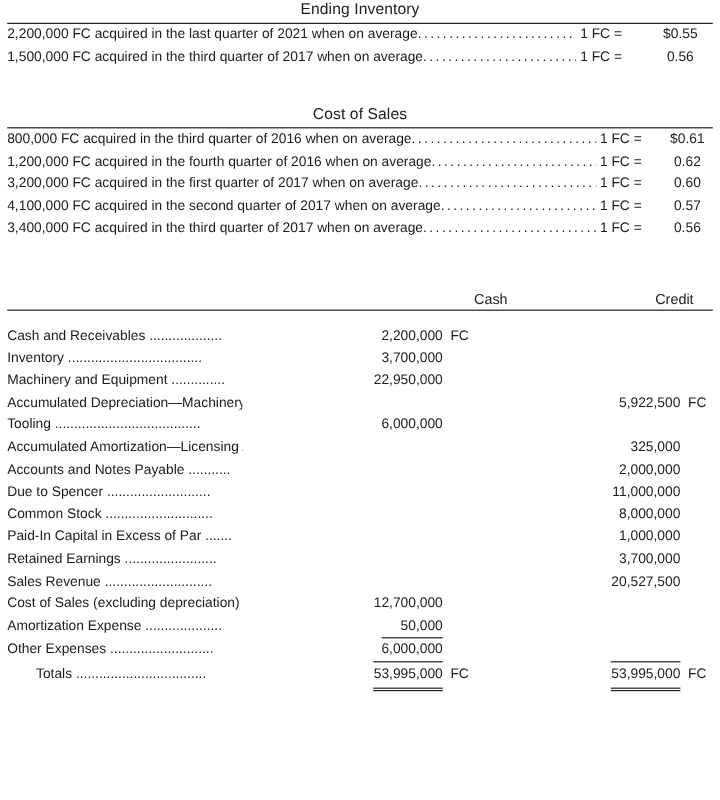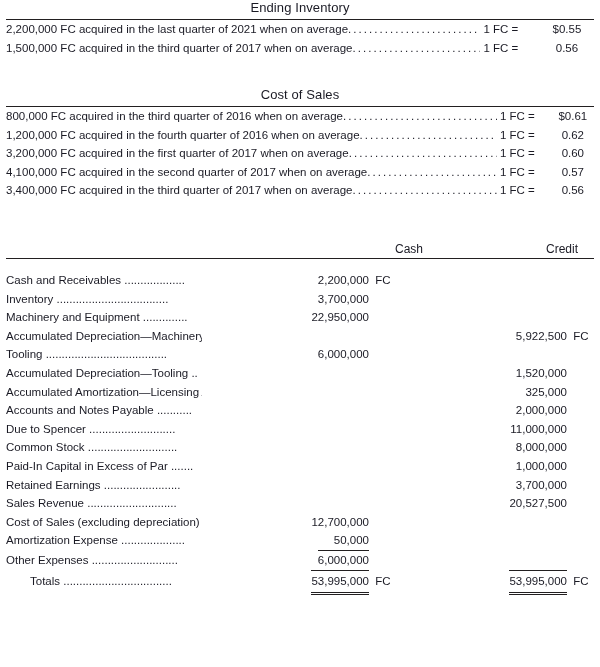--- a/index.html
+++ b/index.html
@@ -262,25 +262,20 @@
             <td class="acct"><span class="txt">Accumulated Depreciation—Machinery and Equipment</span><span class="dots"></span></td>
             <td class="amt deb">&nbsp;</td>
             <td class="amt cre"><span class="n-wrap"><span class="n">5,922,500</span></span><span class="fc">FC</span></td>
           </tr>
           <tr>
             <td class="acct"><span class="txt">Tooling</span><span class="dots" style="width: 156.547px;"> ......................................</span></td>
             <td class="amt deb"><span class="n-wrap"><span class="n">6,000,000</span></span><span class="fc empty">FC</span></td>
             <td class="amt cre">&nbsp;</td>
           </tr>
           <tr>
-            <td class="acct"><span class="txt">Accumulated Depreciation—Tooling</span><span class="dots" style="width: 10.8125px;"> ..</span></td>
-            <td class="amt deb">&nbsp;</td>
-            <td class="amt cre"><span class="n-wrap"><span class="n">1,520,000</span></span><span class="fc empty">FC</span></td>
-          </tr>
-          <tr>
             <td class="acct"><span class="txt">Accumulated Amortization—Licensing Agreements</span><span class="dots"></span></td>
             <td class="amt deb">&nbsp;</td>
             <td class="amt cre"><span class="n-wrap"><span class="n">325,000</span></span><span class="fc empty">FC</span></td>
           </tr>
           <tr>
             <td class="acct"><span class="txt">Accounts and Notes Payable</span><span class="dots" style="width: 45.3125px;"> ...........</span></td>
             <td class="amt deb">&nbsp;</td>
             <td class="amt cre"><span class="n-wrap"><span class="n">2,000,000</span></span><span class="fc empty">FC</span></td>
           </tr>
           <tr>

